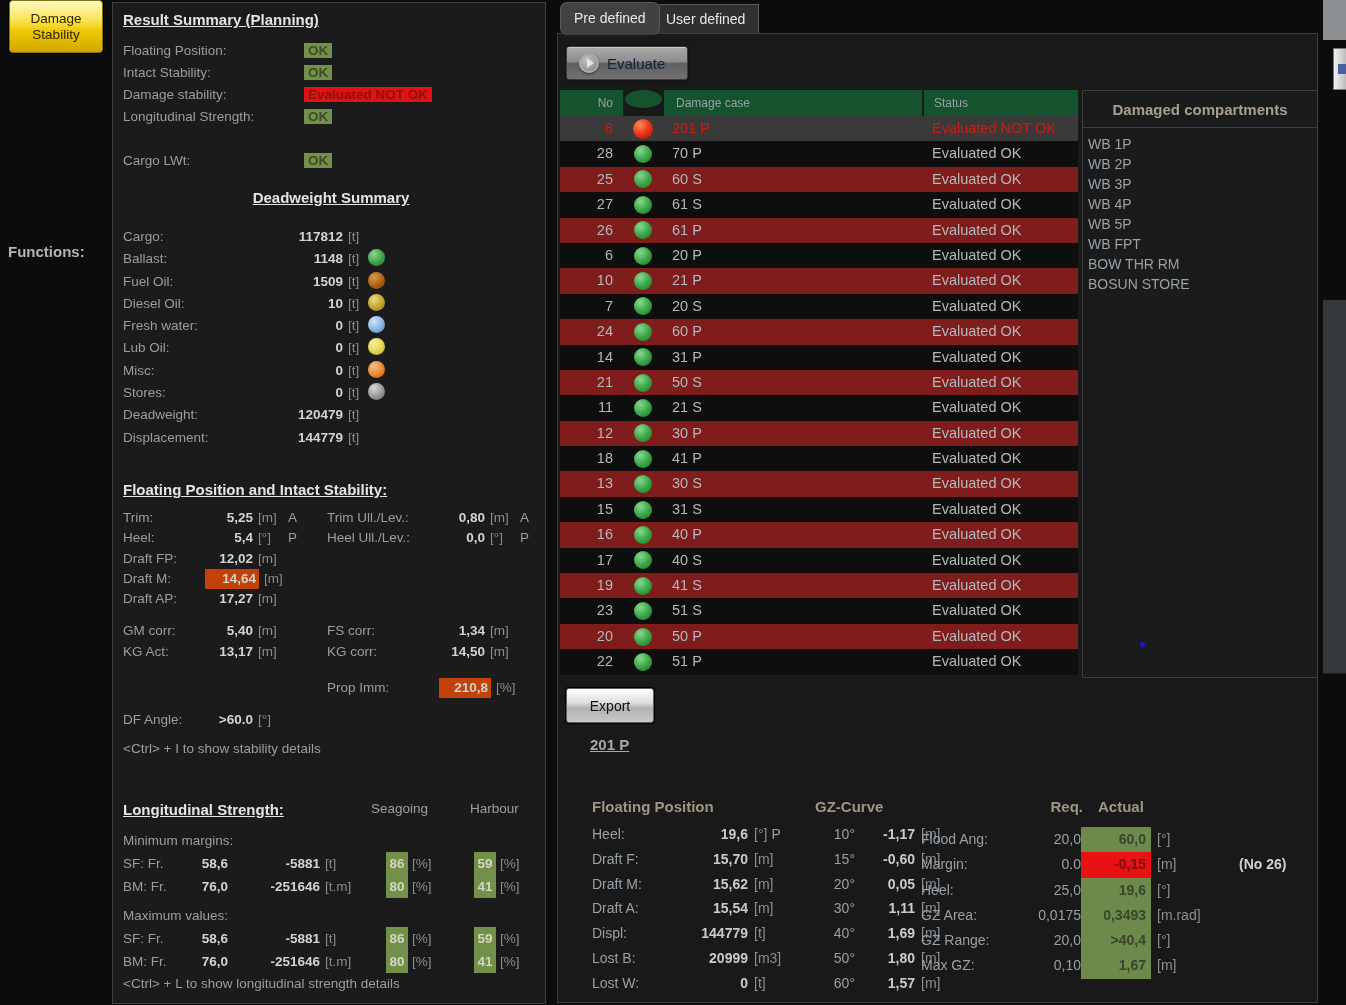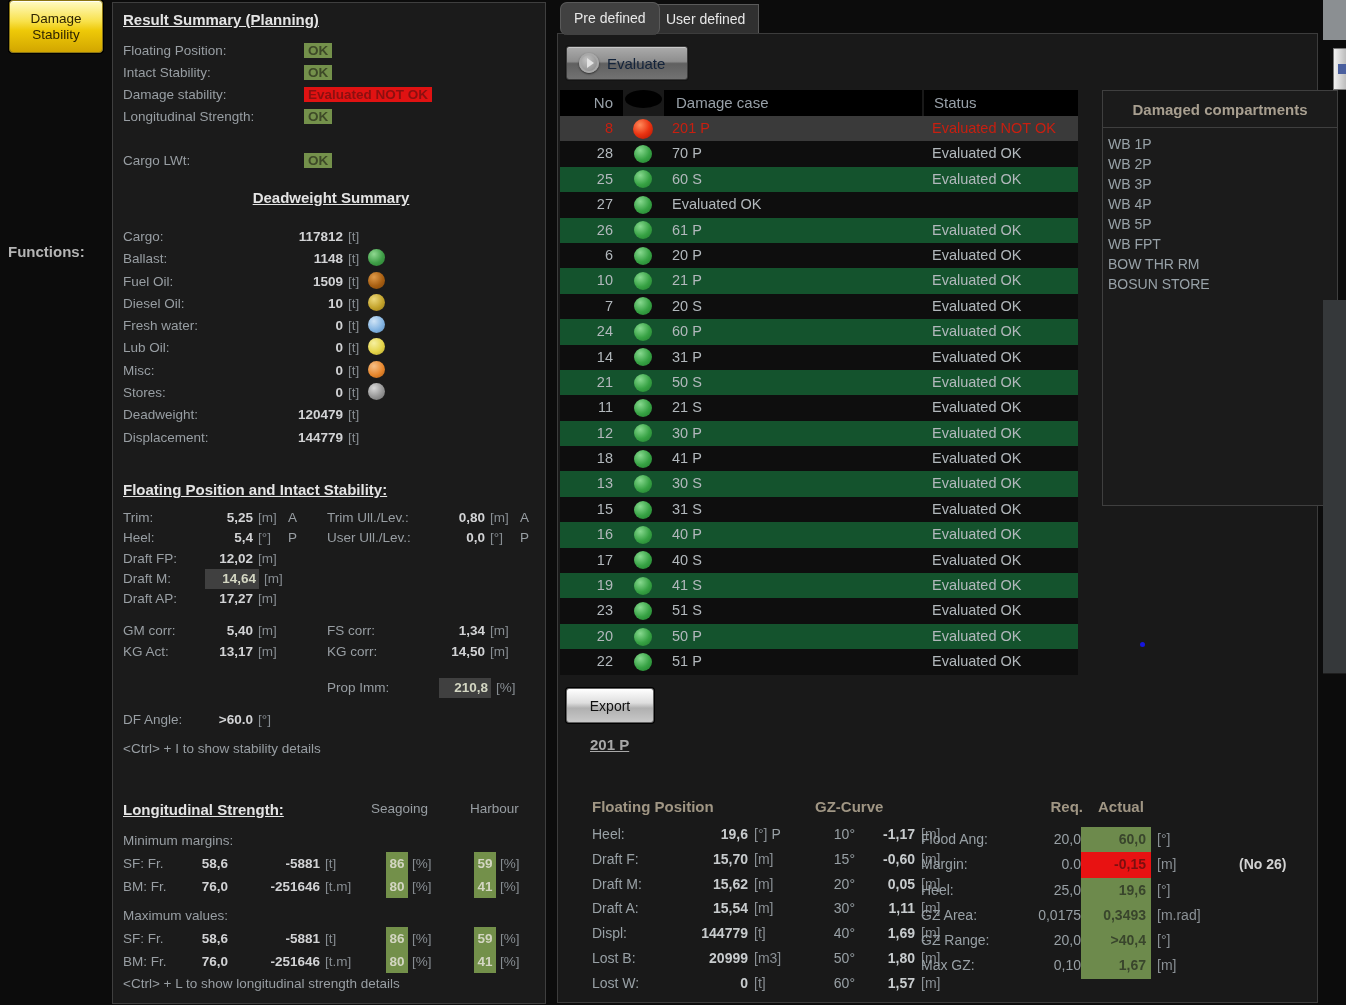--- a/index.html
+++ b/index.html
@@ -48,21 +48,21 @@
   .iline.gap{margin-top:12px;}
   .iline.gap2{margin-top:16px;}
   .iline .l-lbl{display:inline-block;width:82px;color:#989ea3;}
   .iline .l-val{display:inline-block;width:48px;text-align:right;font-weight:bold;color:#d2d3d5;}
   .iline .l-unit{display:inline-block;width:30px;margin-left:5px;color:#878d92;}
   .iline .l-suf{display:inline-block;width:12px;color:#989ea3;}
   .iline .r-lbl{display:inline-block;width:112px;margin-left:27px;color:#989ea3;}
   .iline .r-val{display:inline-block;width:46px;text-align:right;font-weight:bold;color:#d2d3d5;}
   .iline .r-unit{display:inline-block;width:30px;margin-left:5px;color:#878d92;}
   .iline .r-suf{display:inline-block;width:10px;color:#989ea3;}
-  .hl{background:#404040;color:#d3d6c2 !important;padding:0 3px;}
+  .hl{background:#c2410c;color:#d3d6c2 !important;padding:0 3px;}
   .hint{color:#989ea3;}
   
   .ls-head{position:relative;height:22px;}
   .ls-head .colh{position:absolute;top:0;color:#989ea3;}
   .ls-title{margin:0;display:inline-block;font-size:15px;color:#e4e4e4;text-decoration:underline;font-weight:bold;}
   .ls-sub{height:23px;line-height:23px;color:#989ea3;margin-top:6px;}
   .lsrow{height:23px;line-height:23px;white-space:nowrap;}
   .lsrow .lbl{display:inline-block;width:50px;color:#989ea3;}
   .lsrow .fr{display:inline-block;width:55px;text-align:right;font-weight:bold;color:#d2d3d5;}
   .lsrow .val{display:inline-block;width:92px;text-align:right;font-weight:bold;color:#d2d3d5;}
@@ -90,37 +90,37 @@
     background:linear-gradient(#ababab 0%,#8e8e8e 45%,#606060 52%,#727272 100%);
     border:1px solid #3a3a3a;border-radius:3px;box-shadow:0 0 0 1px #141414, inset 0 1px 0 #c8c8c8;
     color:#13233a;font-size:15px;display:flex;align-items:center;gap:8px;padding-left:12px;box-sizing:border-box;cursor:pointer;
   }
   .play-ic{width:20px;height:20px;border-radius:50%;position:relative;flex:0 0 20px;
     background:radial-gradient(circle at 40% 35%,#c2c2c2,#787878);box-shadow:inset 0 0 0 2px #a8a8a8,0 1px 2px #2a2a2a;}
   .play-ic:after{content:"";position:absolute;left:8px;top:5px;border-left:7px solid #e4e4e4;border-top:5px solid transparent;border-bottom:5px solid transparent;}
   
   .dmg-table{position:absolute;left:3px;top:90px;width:518px;}
   .thead{display:flex;height:26px;background:#191919;}
-  .th{background:#000000;color:#98a0a8;font-size:15px;line-height:26px;box-sizing:border-box;}
+  .th{background:#14532d;color:#98a0a8;font-size:12px;line-height:26px;box-sizing:border-box;}
   .th.no{width:63px;text-align:right;padding-right:10px;}
   .th.dot{width:37px;margin-left:2px;}
   .th.case{width:258px;margin-left:2px;padding-left:12px;}
   .th.status{width:154px;margin-left:2px;padding-left:10px;}
-  .trow{display:flex;height:25.4px;line-height:25.4px;background:#14532d;color:#b2b8bc;font-size:14.5px;cursor:pointer;}
+  .trow{display:flex;height:25.4px;line-height:25.4px;background:#7f1d1d;color:#b2b8bc;font-size:14.5px;cursor:pointer;}
   .trow:nth-of-type(even){background:#0e0e0e;}
   .trow.selected{background:#3a3a3a;color:#c81f10;}
   .c-no{width:63px;text-align:right;padding-right:10px;box-sizing:border-box;}
   .c-dot{width:39px;display:flex;align-items:center;justify-content:center;}
   .c-case{width:260px;padding-left:10px;box-sizing:border-box;}
   .c-status{flex:1;padding-left:10px;box-sizing:border-box;}
   .dot{width:18px;height:18px;border-radius:50%;}
   .dot.green{background:radial-gradient(circle at 35% 30%,#86d88e,#37a244 55%,#1f7a2c);}
   .dot.red{width:20px;height:20px;background:radial-gradient(circle at 35% 30%,#ff8a5a,#ea3412 50%,#a81000);}
   
-  .comp-panel{position:absolute;left:525px;top:90px;width:236px;height:416px;background:#1b1b1b;border:1px solid #3f3f3f;box-sizing:border-box;margin-left:20px;}
+  .comp-panel{position:absolute;left:525px;top:90px;width:236px;height:588px;background:#1b1b1b;border:1px solid #3f3f3f;box-sizing:border-box;}
   .comp-panel h3{margin:0;padding:10px 0 9px 0;text-align:center;font-size:15px;color:#a89f90;border-bottom:1px solid #3f3f3f;}
   .comp-item{height:20px;line-height:20px;padding-left:5px;color:#98a2a8;font-size:14px;}
   .comp-list{padding-top:6px;}
   .blue-dot{position:absolute;left:583px;top:642px;width:5px;height:5px;background:#1616dd;border-radius:50%;}
   
   .btn-export{position:absolute;left:9px;top:688px;width:86px;height:33px;}
   .case-link{position:absolute;left:33px;top:736px;font-size:15px;font-weight:bold;color:#a8a8a8;text-decoration:underline;cursor:pointer;}
   .dhead{position:absolute;font-size:15px;font-weight:bold;color:#a09684;}
   .fp-rows{position:absolute;left:35px;top:822px;}
   .fp-row{height:24.8px;line-height:24.8px;white-space:nowrap;font-size:14px;}
@@ -239,21 +239,21 @@
   </div>
 
   <div class="sec" style="top:478px;">
     <h3 style="margin-bottom:10px;">Floating Position and Intact Stability:</h3>
     <div>
 
     <div class="iline">
           <span class="l-lbl">Trim:</span><span class="l-val">5,25</span><span class="l-unit">[m]</span><span class="l-suf">A</span><span class="r-lbl">Trim Ull./Lev.:</span><span class="r-val">0,80</span><span class="r-unit">[m]</span><span class="r-suf">A</span>
         </div>
         <div class="iline">
-          <span class="l-lbl">Heel:</span><span class="l-val">5,4</span><span class="l-unit">[°]</span><span class="l-suf">P</span><span class="r-lbl">User Ull./Lev.:</span><span class="r-val">0,0</span><span class="r-unit">[°]</span><span class="r-suf">P</span>
+          <span class="l-lbl">Heel:</span><span class="l-val">5,4</span><span class="l-unit">[°]</span><span class="l-suf">P</span><span class="r-lbl">Heel Ull./Lev.:</span><span class="r-val">0,0</span><span class="r-unit">[°]</span><span class="r-suf">P</span>
         </div>
         <div class="iline">
           <span class="l-lbl">Draft FP:</span><span class="l-val">12,02</span><span class="l-unit">[m]</span><span class="l-suf"></span><span class="r-lbl"></span><span class="r-val"></span><span class="r-unit"></span><span class="r-suf"></span>
         </div>
         <div class="iline">
           <span class="l-lbl">Draft M:</span><span class="l-val hl">14,64</span><span class="l-unit">[m]</span><span class="l-suf"></span><span class="r-lbl"></span><span class="r-val"></span><span class="r-unit"></span><span class="r-suf"></span>
         </div>
         <div class="iline">
           <span class="l-lbl">Draft AP:</span><span class="l-val">17,27</span><span class="l-unit">[m]</span><span class="l-suf"></span><span class="r-lbl"></span><span class="r-val"></span><span class="r-unit"></span><span class="r-suf"></span>
         </div>
@@ -348,20 +348,21 @@
             <span class="dot green"></span>
           </span>
           <span class="c-case">60 S</span>
           <span class="c-status">Evaluated OK</span>
         </div>
         <div class="trow">
           <span class="c-no">27</span>
           <span class="c-dot">
             <span class="dot green"></span>
           </span>
+          <span class="c-case">61 S</span>
           <span class="c-status">Evaluated OK</span>
         </div>
         <div class="trow">
           <span class="c-no">26</span>
           <span class="c-dot">
             <span class="dot green"></span>
           </span>
           <span class="c-case">61 P</span>
           <span class="c-status">Evaluated OK</span>
         </div>

